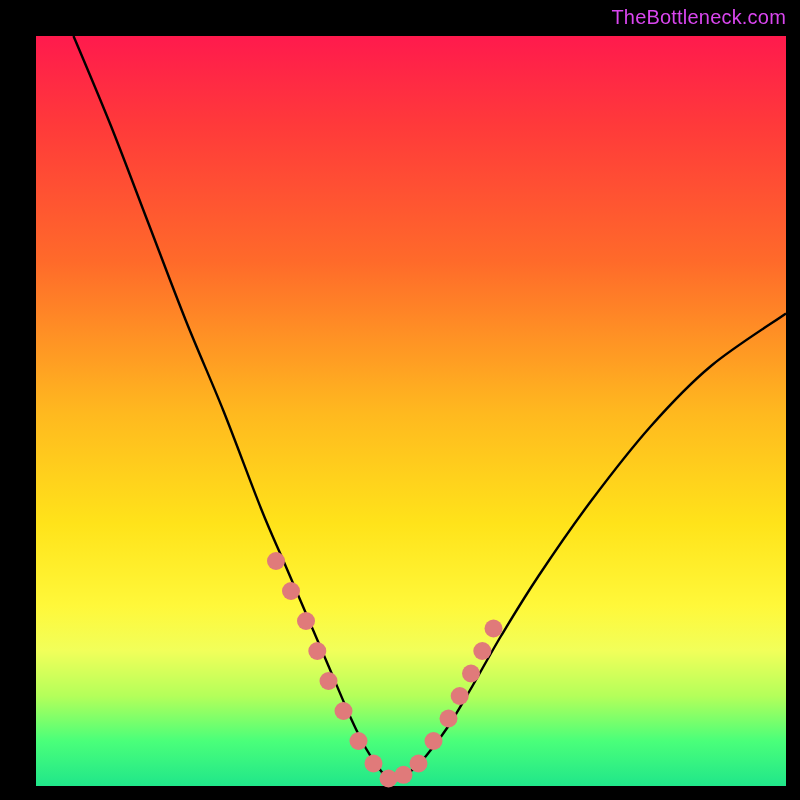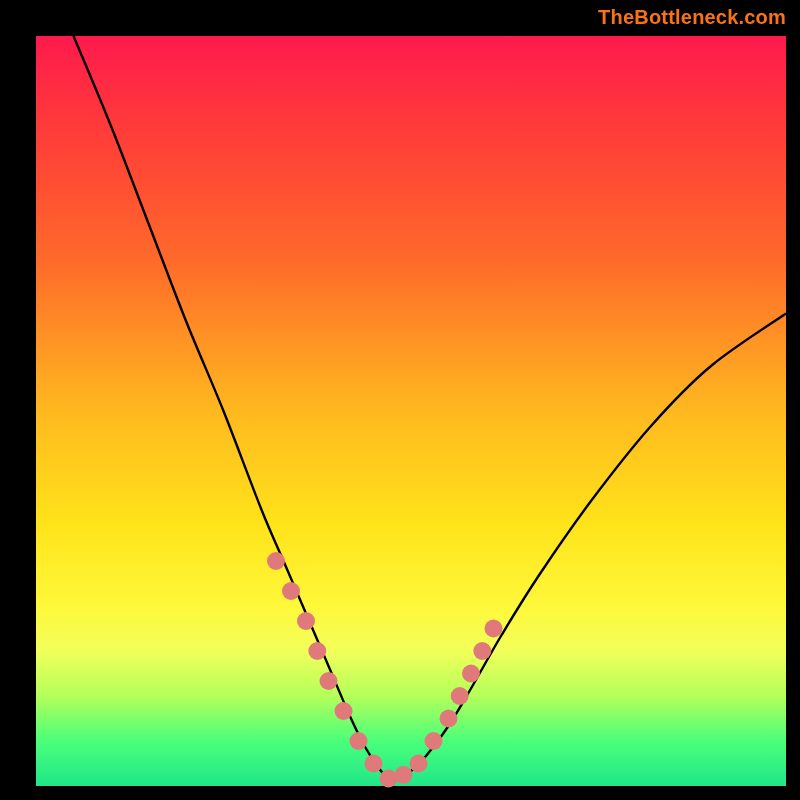--- a/index.html
+++ b/index.html
@@ -35,23 +35,23 @@
       #f1ff5a 82%,
       #b4ff5a 88%,
       #4aff7a 94%,
       #20e68a 100%
     );
   }
   .watermark {
     position: absolute;
     top: 6px;
     right: 14px;
-    color: #f97316;
+    color: #d946ef;
     font-size: 20px;
-    font-weight: 700;
+    font-weight: 400;
     letter-spacing: 0.2px;
     user-select: none;
   }
   svg.curve {
     position: absolute;
     left: 0;
     top: 0;
     width: 750px;
     height: 750px;
     overflow: visible;

